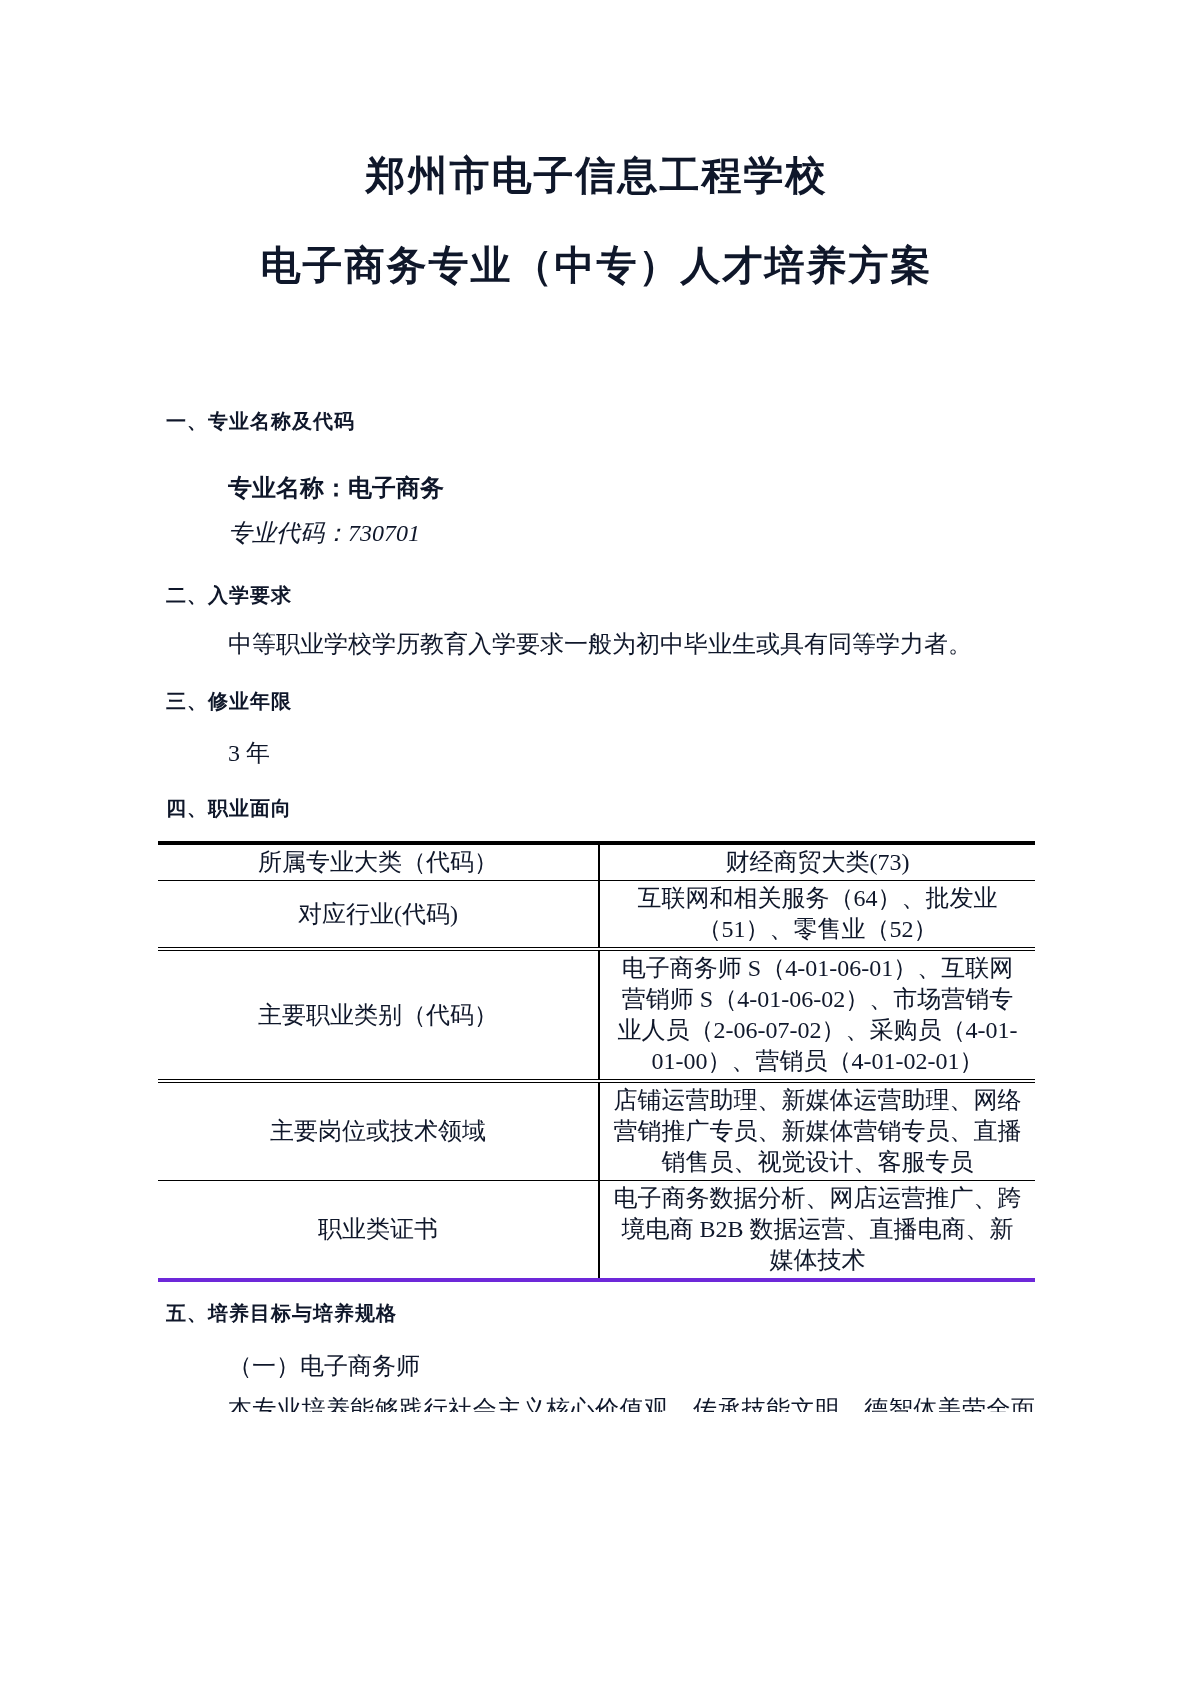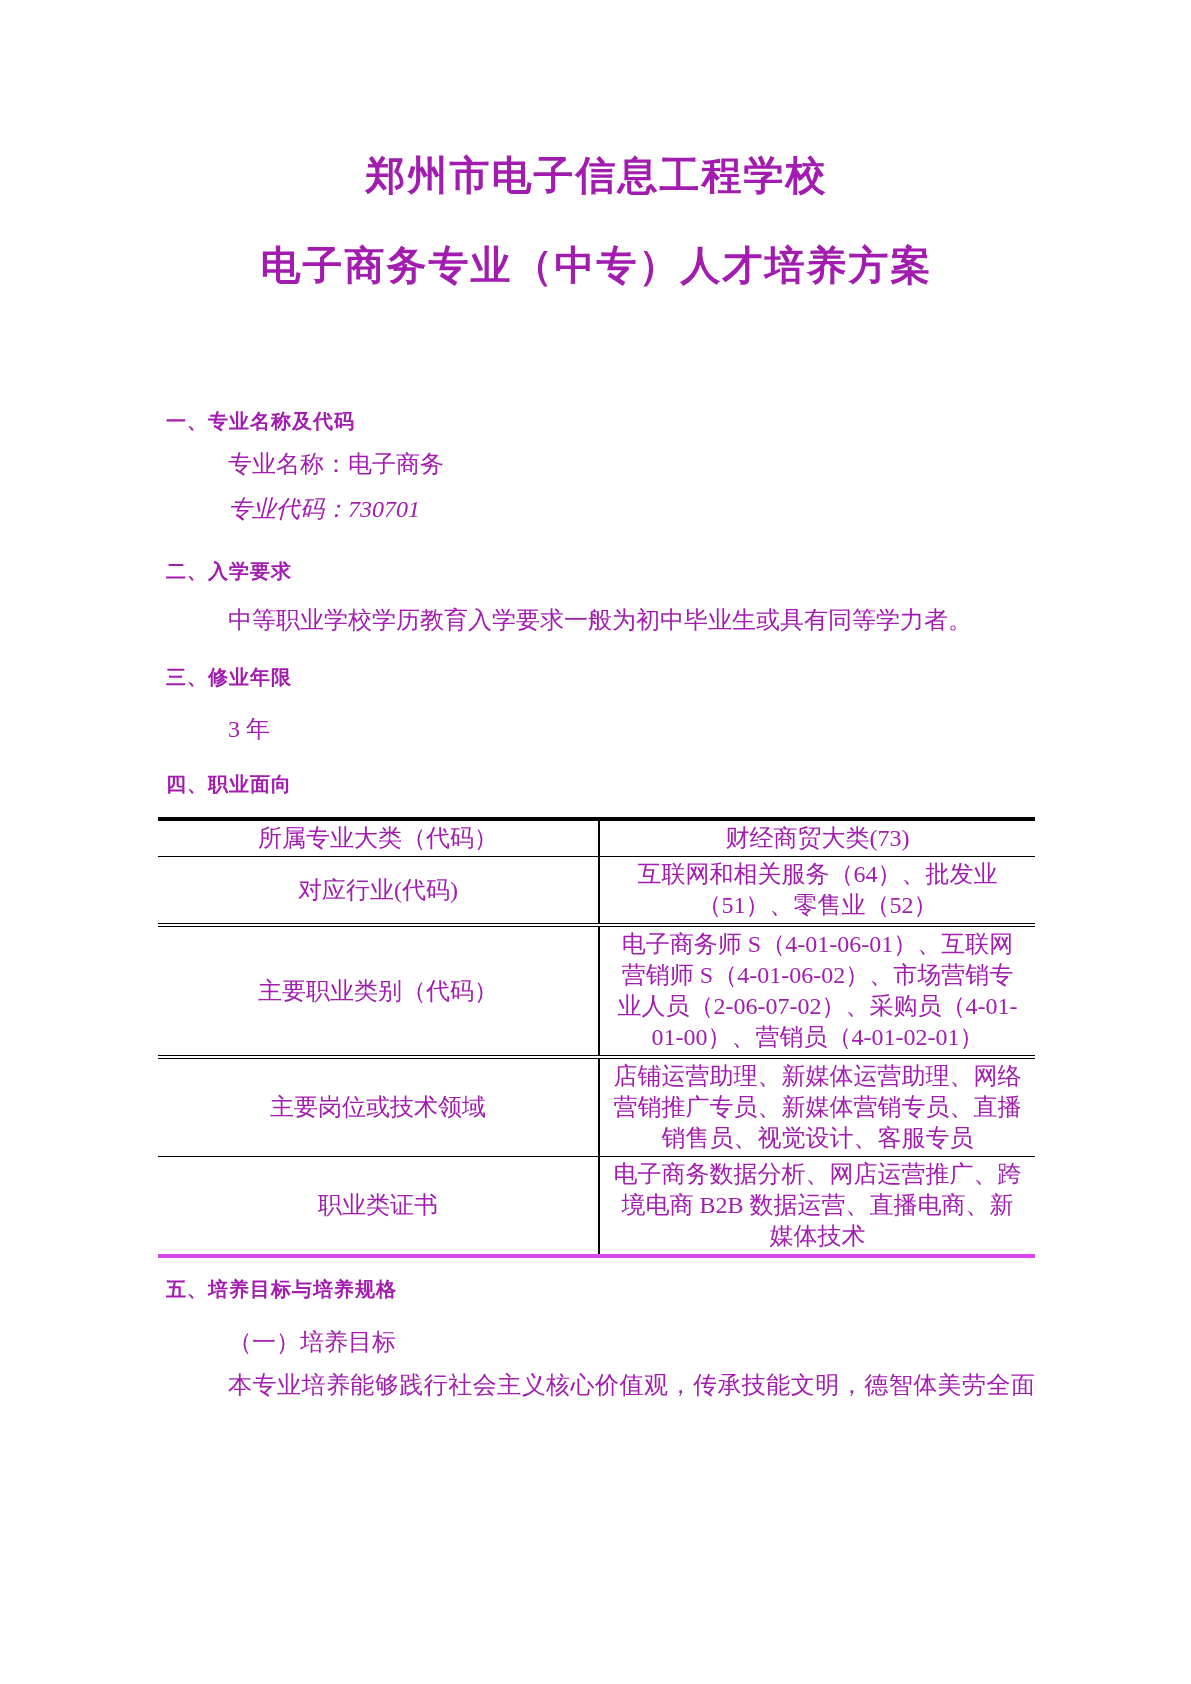--- a/index.html
+++ b/index.html
@@ -5,21 +5,21 @@
   html, body {
     margin: 0;
     padding: 0;
     background: #ffffff;
   }
   .page {
     position: relative;
     width: 1191px;
     height: 1412px;
     background: #ffffff;
-    color: #a21caf;
+    color: #0f172a;
     overflow: hidden;
     font-family: "Liberation Serif", serif;
   }
   .content {
     margin-left: 158px;
     width: 877px;
   }
   .doc-title {
     text-align: center;
     font-family: "Liberation Sans", sans-serif;
@@ -41,30 +41,30 @@
   .h1m { margin-top: 110px; }
   .h2m { margin-top: 25px; }
   .h3m { margin-top: 20px; }
   .h4m { margin-top: 18px; }
   .h5m { margin-top: 10px; }
   .body-line {
     font-size: 24px;
     line-height: 32px;
     text-indent: 70px;
   }
-  .bm1 { margin-top: 6px; }
+  .bm1 { margin-top: 30px; font-weight: bold; }
   .bm2 { margin-top: 13px; font-style: italic; }
   .bm3 { margin-top: 12px; }
   .bm4 { margin-top: 15px; }
   .career-table {
     margin-top: 12px;
     width: 877px;
     border-collapse: collapse;
     border-top: 4px solid #000000;
-    border-bottom: 4px solid #d946ef;
+    border-bottom: 4px solid #6d28d9;
     font-size: 24px;
     line-height: 31px;
     text-align: center;
   }
   .career-table td {
     padding: 2px 10px;
     vertical-align: middle;
   }
   .career-table td.lbl {
     width: 420px;
@@ -132,19 +132,19 @@
           <td>店铺运营助理、新媒体运营助理、网络营销推广专员、新媒体营销专员、直播销售员、视觉设计、客服专员</td>
         </tr>
         <tr>
           <td class="lbl">职业类证书</td>
           <td>电子商务数据分析、网店运营推广、跨境电商 B2B 数据运营、直播电商、新媒体技术</td>
         </tr>
       </tbody>
     </table>
 
     <div class="sec-heading h5m">五、培养目标与培养规格</div>
-    <div class="subheading">（一）培养目标</div>
+    <div class="subheading">（一）电子商务师</div>
     <div class="paragraph">本专业培养能够践行社会主义核心价值观，传承技能文明，德智体美劳全面发展，具有良好的人文素养、科学素养、数字素养、职业道德，爱岗敬业的职业精神和精益求精的工匠精神，扎实的文化基础知识、较强的就业创业能力和学习</div>
 
     <div class="page-number">1</div>
 
   </div>
 </div>
 
 </body></html>

